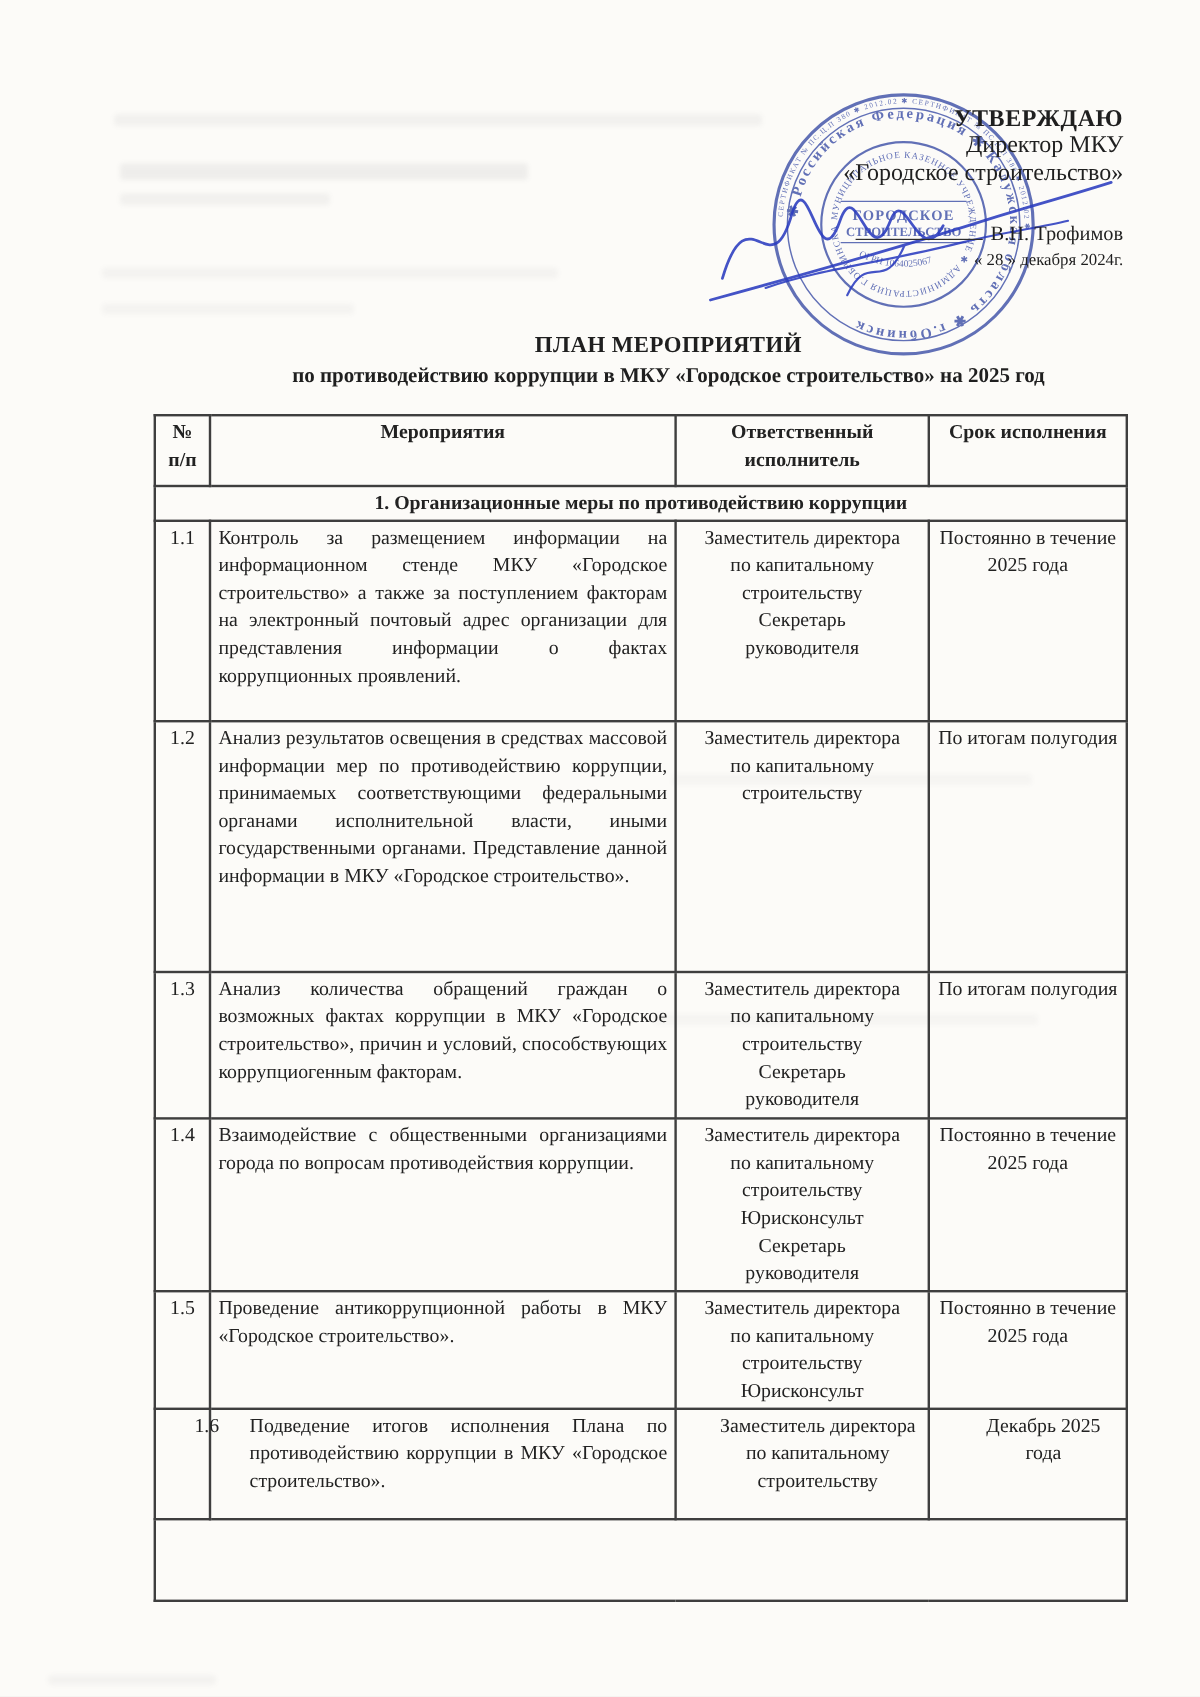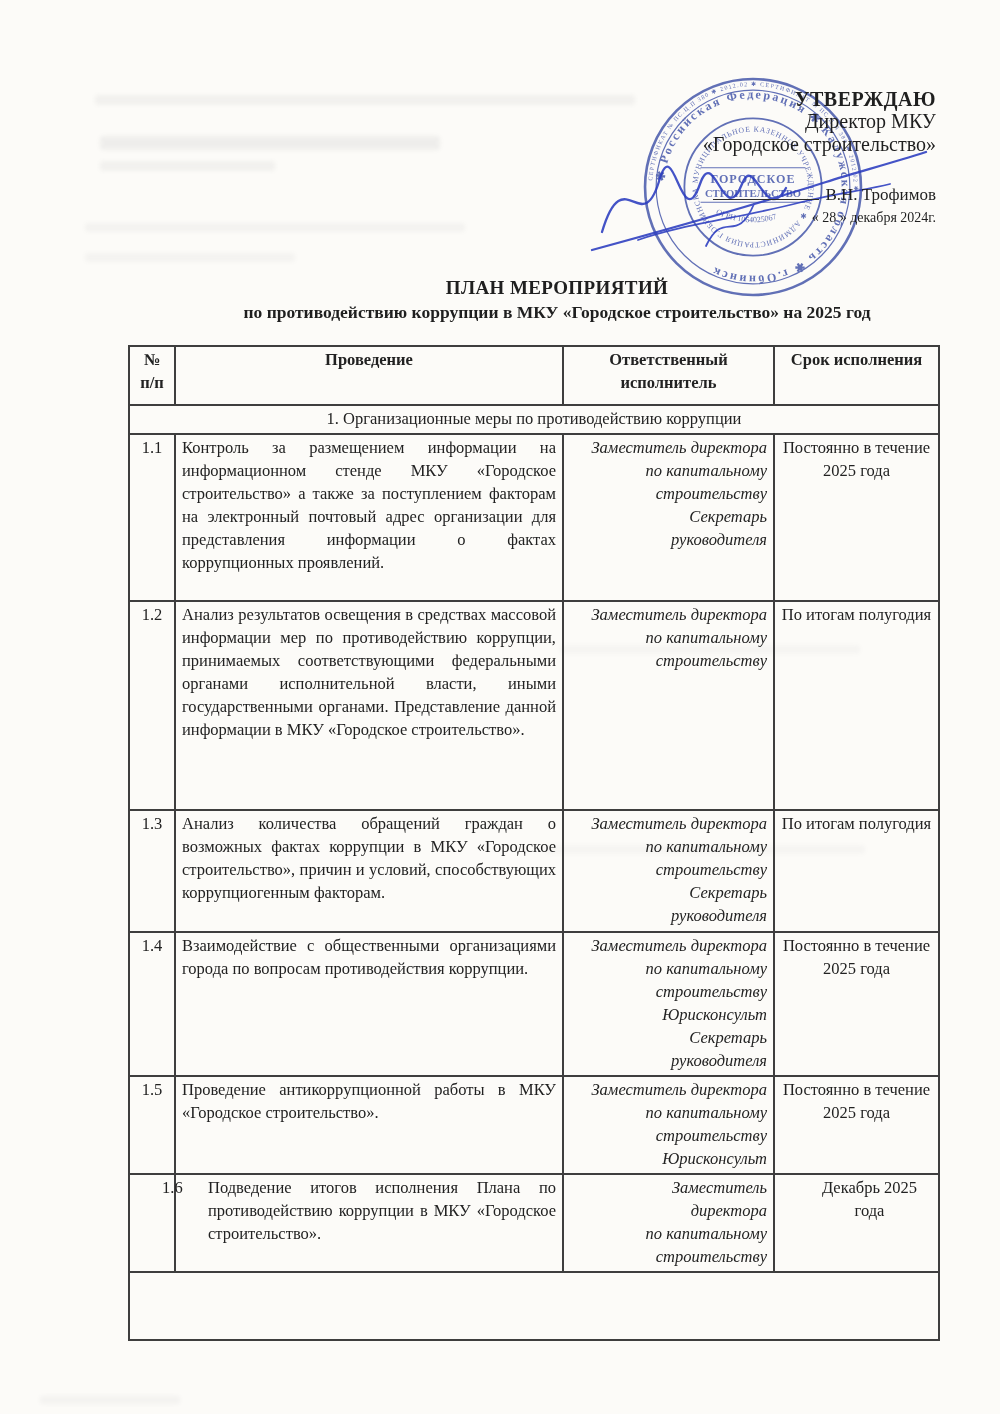--- a/index.html
+++ b/index.html
@@ -33,24 +33,24 @@
   .titles .t2{font-size:17.5px;font-weight:700;line-height:24px;}
 
   
   table.plan{
     position:absolute;top:345px;left:128px;width:810px;
     border-collapse:collapse;table-layout:fixed;z-index:3;
     font-size:16.5px;line-height:23px;color:#222;
   }
   table.plan td,table.plan th{border:2px solid #3e3e3e;vertical-align:top;padding:1px 6px 3px;}
   th.hd{font-weight:700;text-align:center;vertical-align:middle;height:53px;padding:2px 4px;}
-  td.section{font-weight:400;text-align:center;height:22px;padding:0 4px 2px;}
+  td.section{font-weight:700;text-align:center;height:22px;padding:0 4px 2px;}
   td.num{text-align:center;padding:1px 2px;margin-top:41px;}
   td.act{text-align:justify;padding:1px 8px 4px 7px;}
-  td.resp{text-align:right;padding:1px 4px;font-style:italic;}
+  td.resp{text-align:center;padding:1px 4px;}
   td.term{text-align:center;padding:1px 4px;margin-top:24px;}
   tr.r1 td{height:161px;} tr.r2 td{height:203px;} tr.r3 td{height:116px;}
   tr.r4 td{height:137px;} tr.r5 td{height:91px;}  tr.r6 td{height:86px;padding-left:32px;}
   td.empty-row{height:62px;}
 </style>
 </head>
 <body>
 
 <div class="page">
 
@@ -120,21 +120,21 @@
   <table class="plan">
     <colgroup>
         <col style="width:46px">
         <col style="width:388px">
         <col style="width:211px">
         <col style="width:165px">
       </colgroup>
     <tbody>
       <tr>
         <th class="hd">№<br>п/п</th>
-        <th class="hd">Проведение</th>
+        <th class="hd">Мероприятия</th>
         <th class="hd">Ответственный исполнитель</th>
         <th class="hd">Срок исполнения</th>
       </tr>
       <tr>
         <td class="section" colspan="4">1. Организационные меры по противодействию коррупции</td>
       </tr>
       <tr class="r1">
         <td class="num">1.1</td>
         <td class="act">Контроль за размещением информации на информационном стенде МКУ «Городское строительство» а также за поступлением факторам на электронный почтовый адрес организации для представления информации о фактах коррупционных проявлений.</td>
         <td class="resp">Заместитель директора<br>по капитальному<br>строительству<br>Секретарь<br>руководителя</td>

